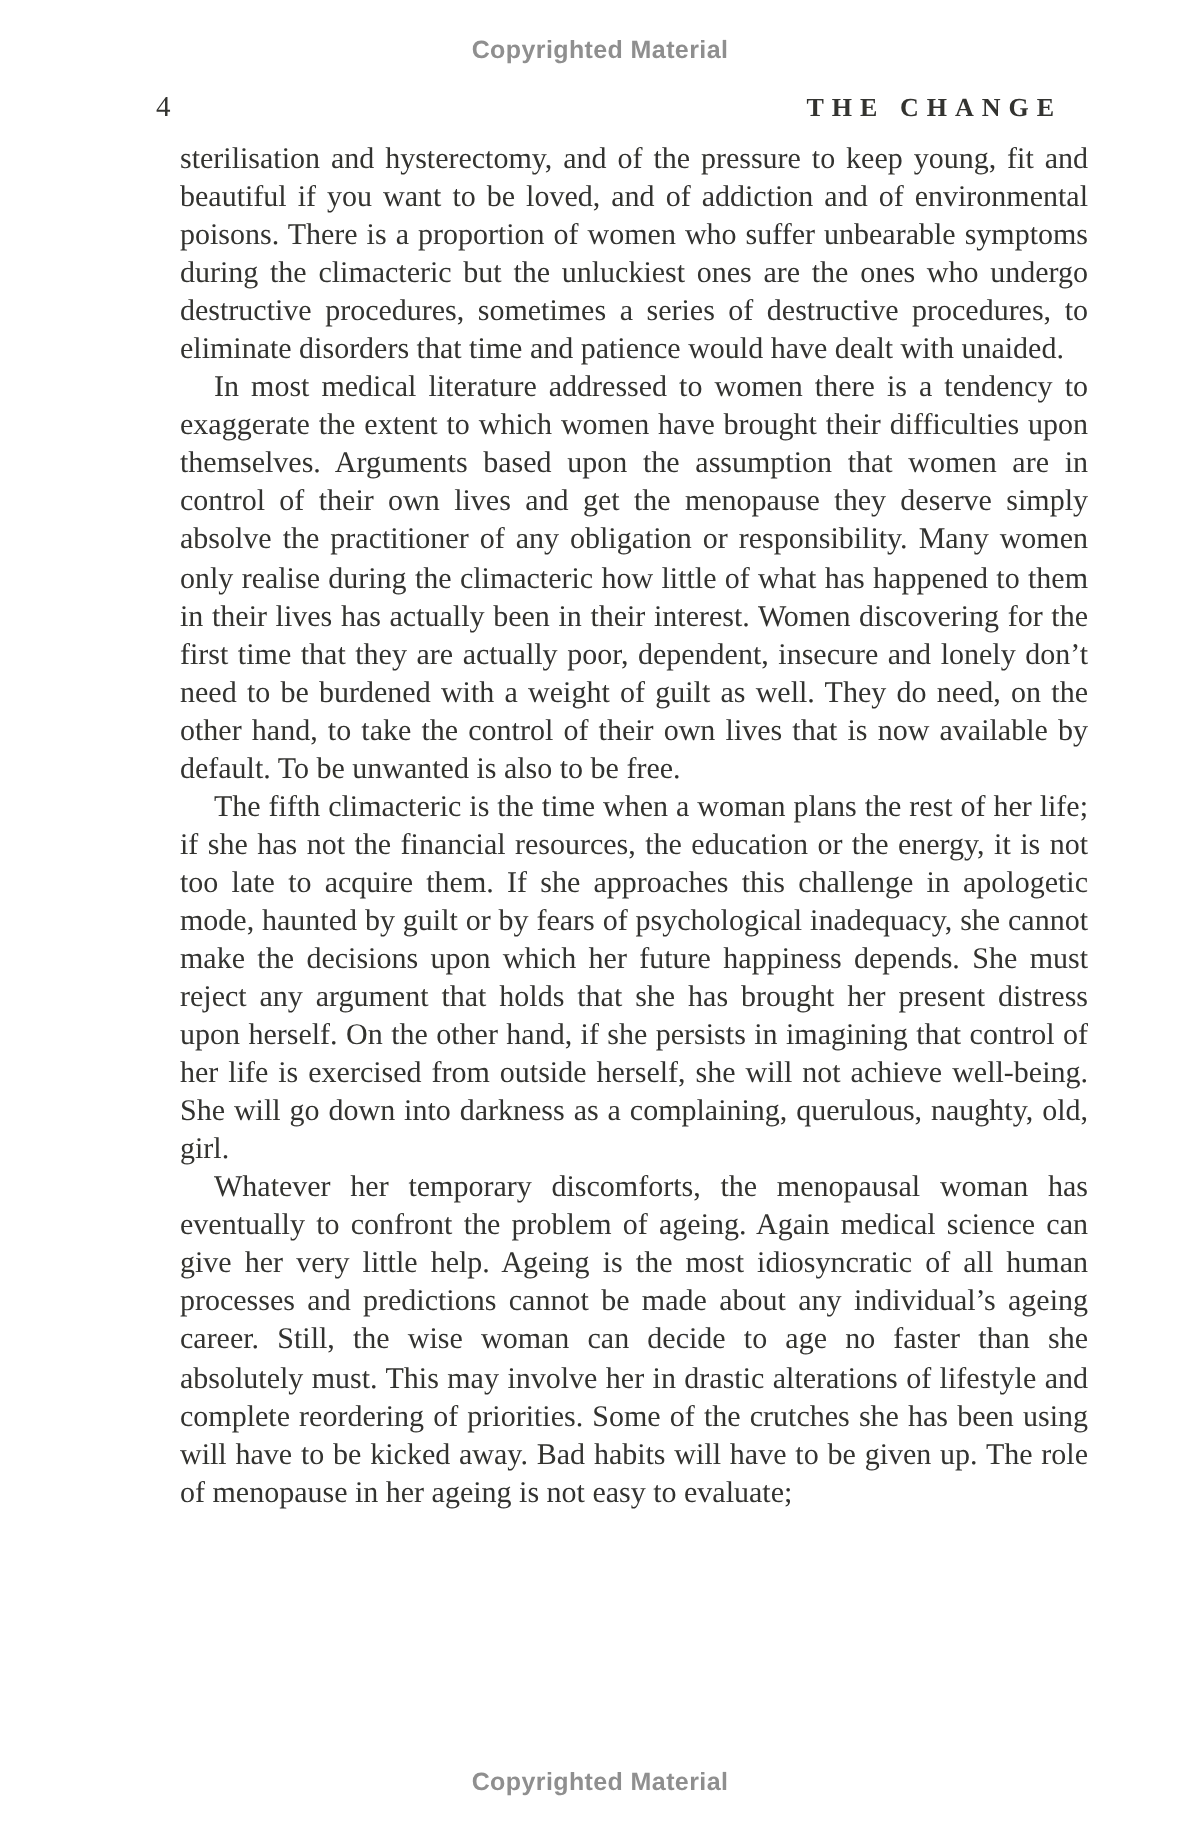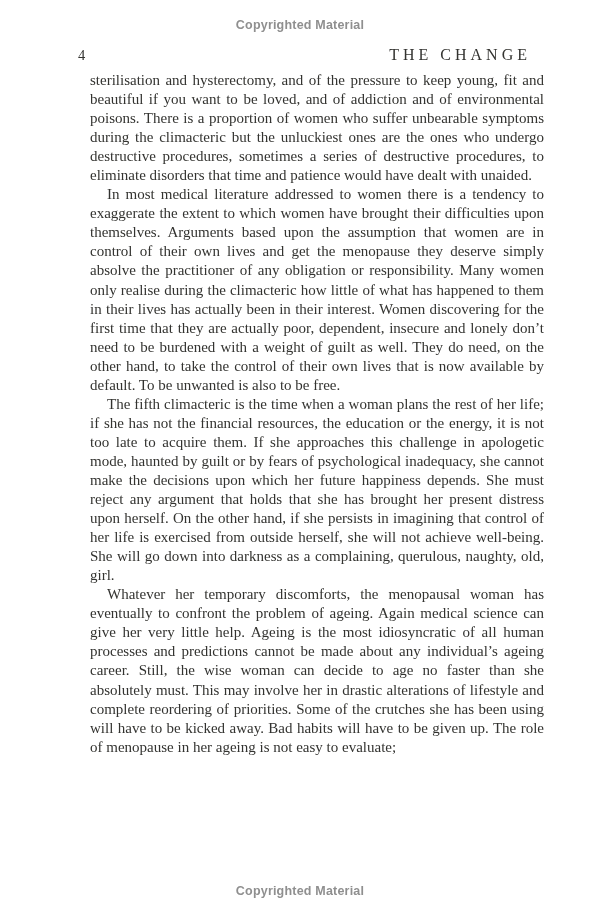--- a/index.html
+++ b/index.html
@@ -38,23 +38,24 @@
     right: 69px;
     display: flex;
     justify-content: space-between;
     align-items: baseline;
   }
   .page-number {
     font-size: 14.5px;
     color: var(--text-color);
   }
   .book-title {
-    font-size: 16px;
+    font-size: 13px;
     letter-spacing: 4px;
     color: var(--text-color);
+    font-weight: bold;
   }
   .body-text {
     position: absolute;
     top: 71px;
     left: 78px;
     width: 454px;
     font-size: 15px;
     line-height: 19.05px;
     text-align: justify;
     color: var(--text-color);

